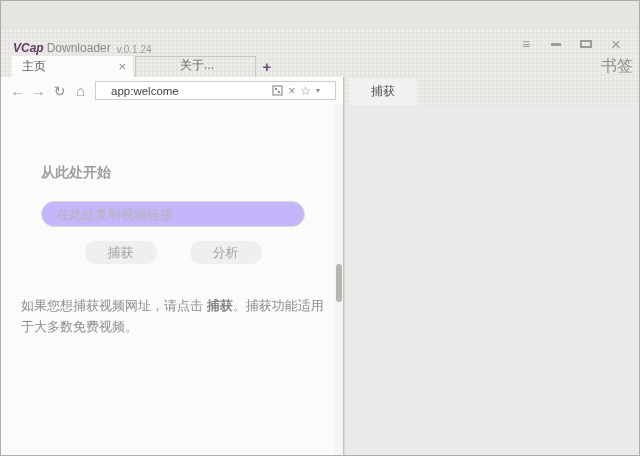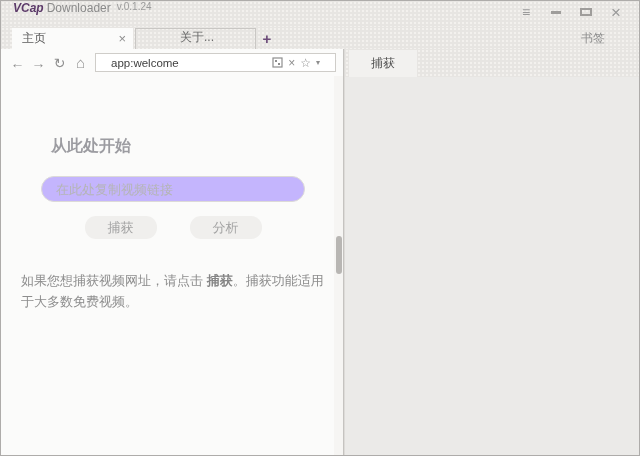--- a/index.html
+++ b/index.html
@@ -15,22 +15,23 @@
   }
   .dotted {
     background-color:#e7e5e2;
     background-image:radial-gradient(#f3f1ee 0.8px, transparent 0.9px);
     background-size:4px 4px;
   }
 
   
   .titlebar {
     height:26px; flex:0 0 26px;
-    display:flex; align-items:flex-start;
+    display:flex; align-items:flex-end;
     padding:0 8px 0 12px;
+    margin-top:28px;
   }
   .brand { font-size:12px; font-weight:bold; font-style:italic; color:#5c3a69; letter-spacing:0; }
   .appname { font-size:12px; color:#8a8a8a; margin-left:3px; }
   .version { font-size:10px; color:#9a9a9a; margin-left:6px; }
   .win-controls { margin-left:auto; display:flex; align-items:center; }
   .win-btn {
     width:30px; height:22px; display:flex; align-items:center; justify-content:center;
     color:#8f8f8f; cursor:default;
   }
   .menu-glyph { font-size:14px; line-height:1; color:#9a9a9a; }
@@ -54,22 +55,22 @@
   .tab.inactive {
     border:1px solid #c9c7c4; border-bottom:none;
     margin-left:2px; color:#6a6a6a;flex-direction:column;
   }
   .tab-close { margin-left:auto; font-size:13px; color:#8e8e8e; line-height:1; }
   .newtab-btn {
     width:22px; height:21px; display:flex; align-items:center; justify-content:center;
     font-size:15px; font-weight:bold; color:#6b4a78;
   }
   .bookmarks-label {
-    margin-left:auto; margin-right:34px; align-self:center;
-    font-size:12px; color:#8f8f8f;
+    margin-left:auto; margin-right:6px; align-self:center;
+    font-size:16px; color:#8f8f8f;
   }
 
   
   .main { flex:1; display:flex; min-height:0; }
 
   .left-panel {
     width:343px; flex:0 0 343px;
     background:#fbfbfa;
     border-right:1px solid #c5c3c0;
     display:flex; flex-direction:column;
@@ -98,22 +99,22 @@
     font-family:"Liberation Sans","DejaVu Sans",sans-serif;
     font-size:11.5px; color:#3f3f3f; min-width:0;
   }
   .url-icon { color:#8e8e8e; font-size:12px; margin-left:5px; line-height:1; display:flex; align-items:center; }
   .snapshot-icon svg { display:block; }
   .caret-icon { font-size:8px; }
 
   
   .content { flex:1; padding:60px 20px 0 20px; overflow:hidden; }
   .welcome-heading {
-    margin-left:30px;
-    font-size:16px; font-weight:bold; color:#9c9ca1;
+    margin-left:20px;
+    font-size:14px; font-weight:bold; color:#9c9ca1;
   }
   .link-input {
     display:block;
     margin:19px 0 0 20px;
     width:264px; height:26px;
     border:1px solid #dcdad7; border-radius:13px;
     background:#c4b5fd;
     padding:0 14px;
     font-family:"Liberation Sans","DejaVu Sans",sans-serif;
     font-size:13px; color:#555;

